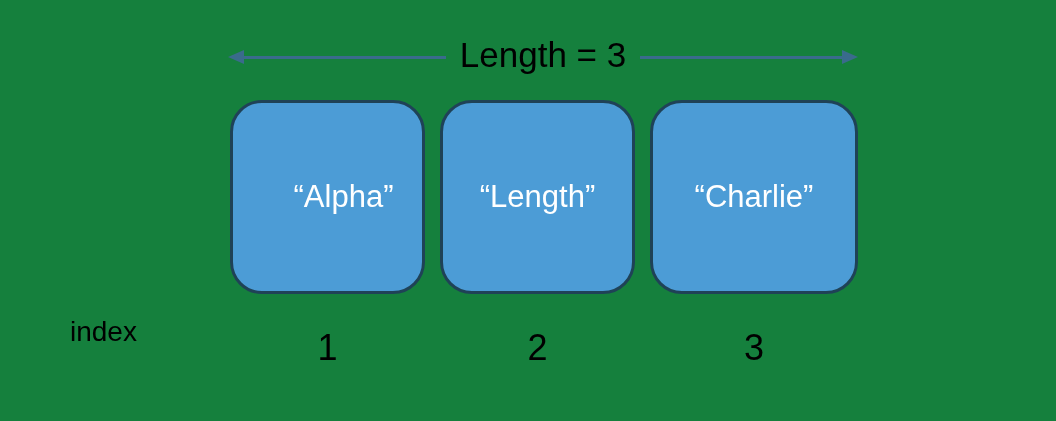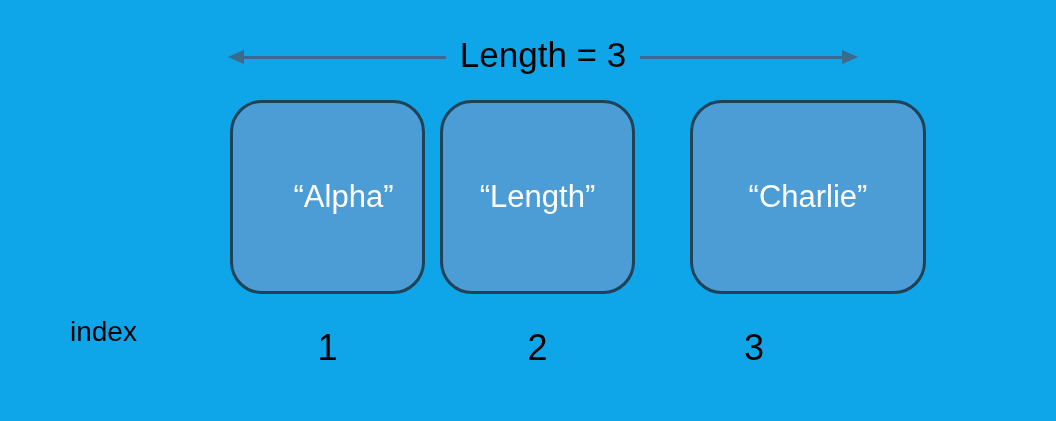--- a/index.html
+++ b/index.html
@@ -8,21 +8,21 @@
     --arrow:#3A6B8C;
     --label-text:#000000;
     --box-text:#FFFFFF;
   }
   html,body{margin:0;padding:0;background:#ffffff;}
   body{font-family:"Liberation Sans", sans-serif;}
   .canvas{
     position:relative;
     width:1056px;
     height:421px;
-    background:#0ea5e9;
+    background:#15803d;
     overflow:hidden;
   }
 
   
   .length-arrow{
     position:absolute;
     left:228px;
     top:38px;
     width:630px;
     height:38px;
@@ -58,21 +58,21 @@
     box-sizing:border-box;
     background:var(--box-fill);
     border:3px solid var(--box-border);
     border-radius:32px;
     display:flex;
     align-items:center;
     justify-content:center;
   }
   .box1{left:230px;width:195px;padding-left:32px;}
   .box2{left:440px;width:195px;}
-  .box3{left:650px;width:236px;margin-left:40px;}
+  .box3{left:650px;width:208px;}
   .box-text{
     color:var(--box-text);
     font-size:31px;
     white-space:nowrap;
   }
 
   
   .index-label{
     position:absolute;
     left:70px;

